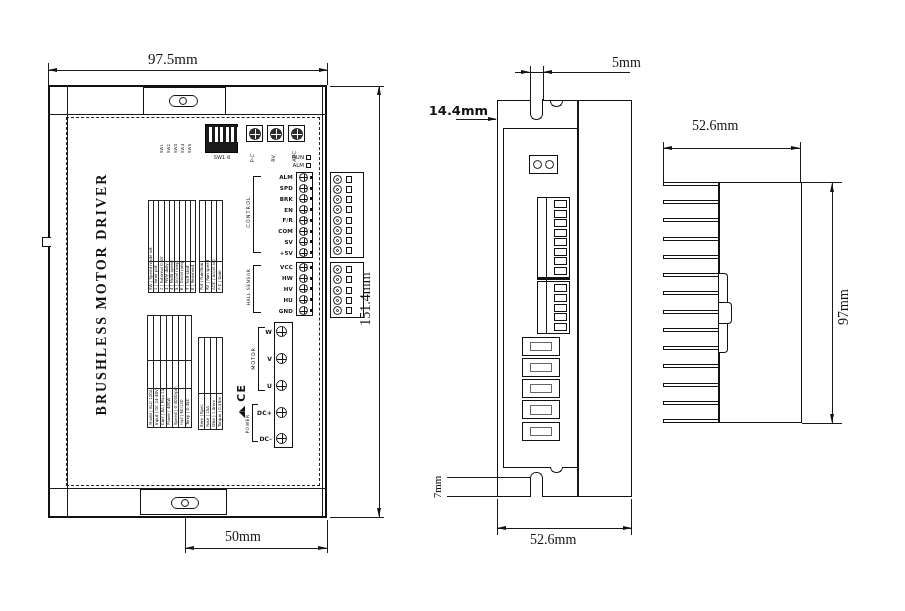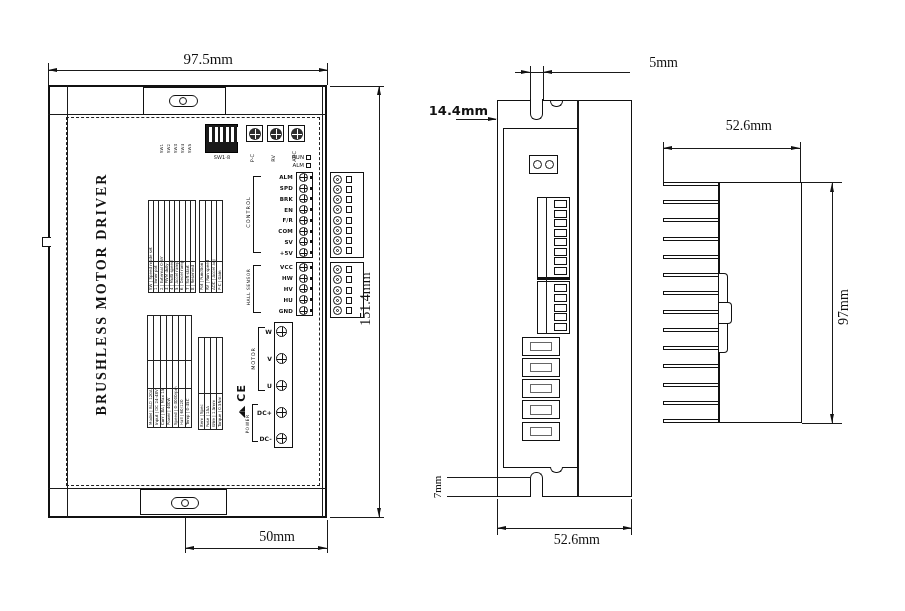--- a/index.html
+++ b/index.html
@@ -1,21 +1,21 @@
 <!DOCTYPE html>
 <html><head>
 <meta charset="utf-8">
 <style>
   *{margin:0;padding:0;box-sizing:border-box}
   body{background:#fff;font-family:"DejaVu Sans",sans-serif;color:#111}
   #canvas{position:relative;width:905px;height:611px;background:#fff;overflow:hidden}
   .abs{position:absolute}
   .hl{position:absolute;height:1px;background:#1a1a1a}
   .vl{position:absolute;width:1px;background:#1a1a1a}
-  .dim{position:absolute;font-family:"Liberation Serif",serif;font-size:14px;color:#111;text-align:right;white-space:nowrap}
+  .dim{position:absolute;font-family:"Liberation Serif",serif;font-size:14px;color:#111;text-align:left;white-space:nowrap}
   .rot{position:absolute;transform-origin:0 0;transform:rotate(-90deg);text-align:center;white-space:nowrap}
   .ar{position:absolute;width:0;height:0;border:solid transparent}
   .ar.r{border-width:2.5px 0 2.5px 9px;border-left-color:#111}
   .ar.l{border-width:2.5px 9px 2.5px 0;border-right-color:#111}
   .ar.u{border-width:0 2.5px 9px 2.5px;border-bottom-color:#111}
   .ar.d{border-width:9px 2.5px 0 2.5px;border-top-color:#111}
   .outline{position:absolute;border:1px solid #111;background:#fff}
   .screw{width:9px;height:9px;border:1px solid #111;border-radius:50%;position:relative;background:#fff;flex:none}
   .screw.big{width:11px;height:11px}
   .screw::before{content:"";position:absolute;left:0;right:0;top:50%;height:1px;background:#111}
@@ -423,21 +423,21 @@
       </div>
   </div>
 
   <div class="abs" style="left:0;top:0;width:0;height:0">
 
     <div class="vl" style="left:530px;top:66px;height:34px"></div>
     <div class="vl" style="left:543px;top:66px;height:34px"></div>
     <div class="hl" style="left:515px;top:72px;width:115px"></div>
     <div class="ar r" style="left:521px;top:69.5px"></div>
     <div class="ar l" style="left:543px;top:69.5px"></div>
-    <div class="dim" style="left:628px;top:55px;width:50px">5mm</div>
+    <div class="dim" style="left:612px;top:55px;width:50px">5mm</div>
 
     <div class="abs" style="left:420px;top:103px;width:68px;font-size:13px;font-weight:600;text-align:right">14.4mm</div>
     <div class="hl" style="left:456px;top:119px;width:40px"></div>
     <div class="ar r" style="left:488px;top:116.5px"></div>
 
     <div class="abs" style="left:497px;top:100px;width:135px;height:397px;border:1.5px solid #111;background:#fff"></div>
     <div class="vl" style="left:577px;top:100px;height:397px;width:1.5px"></div>
     <div class="abs" style="left:503px;top:128px;width:75px;height:340px;border:1px solid #111"></div>
 
     <div class="abs" style="left:530px;top:99px;width:13px;height:21px;border:1.2px solid #111;border-top:none;border-radius:0 0 6px 6px;background:#fff"></div>

